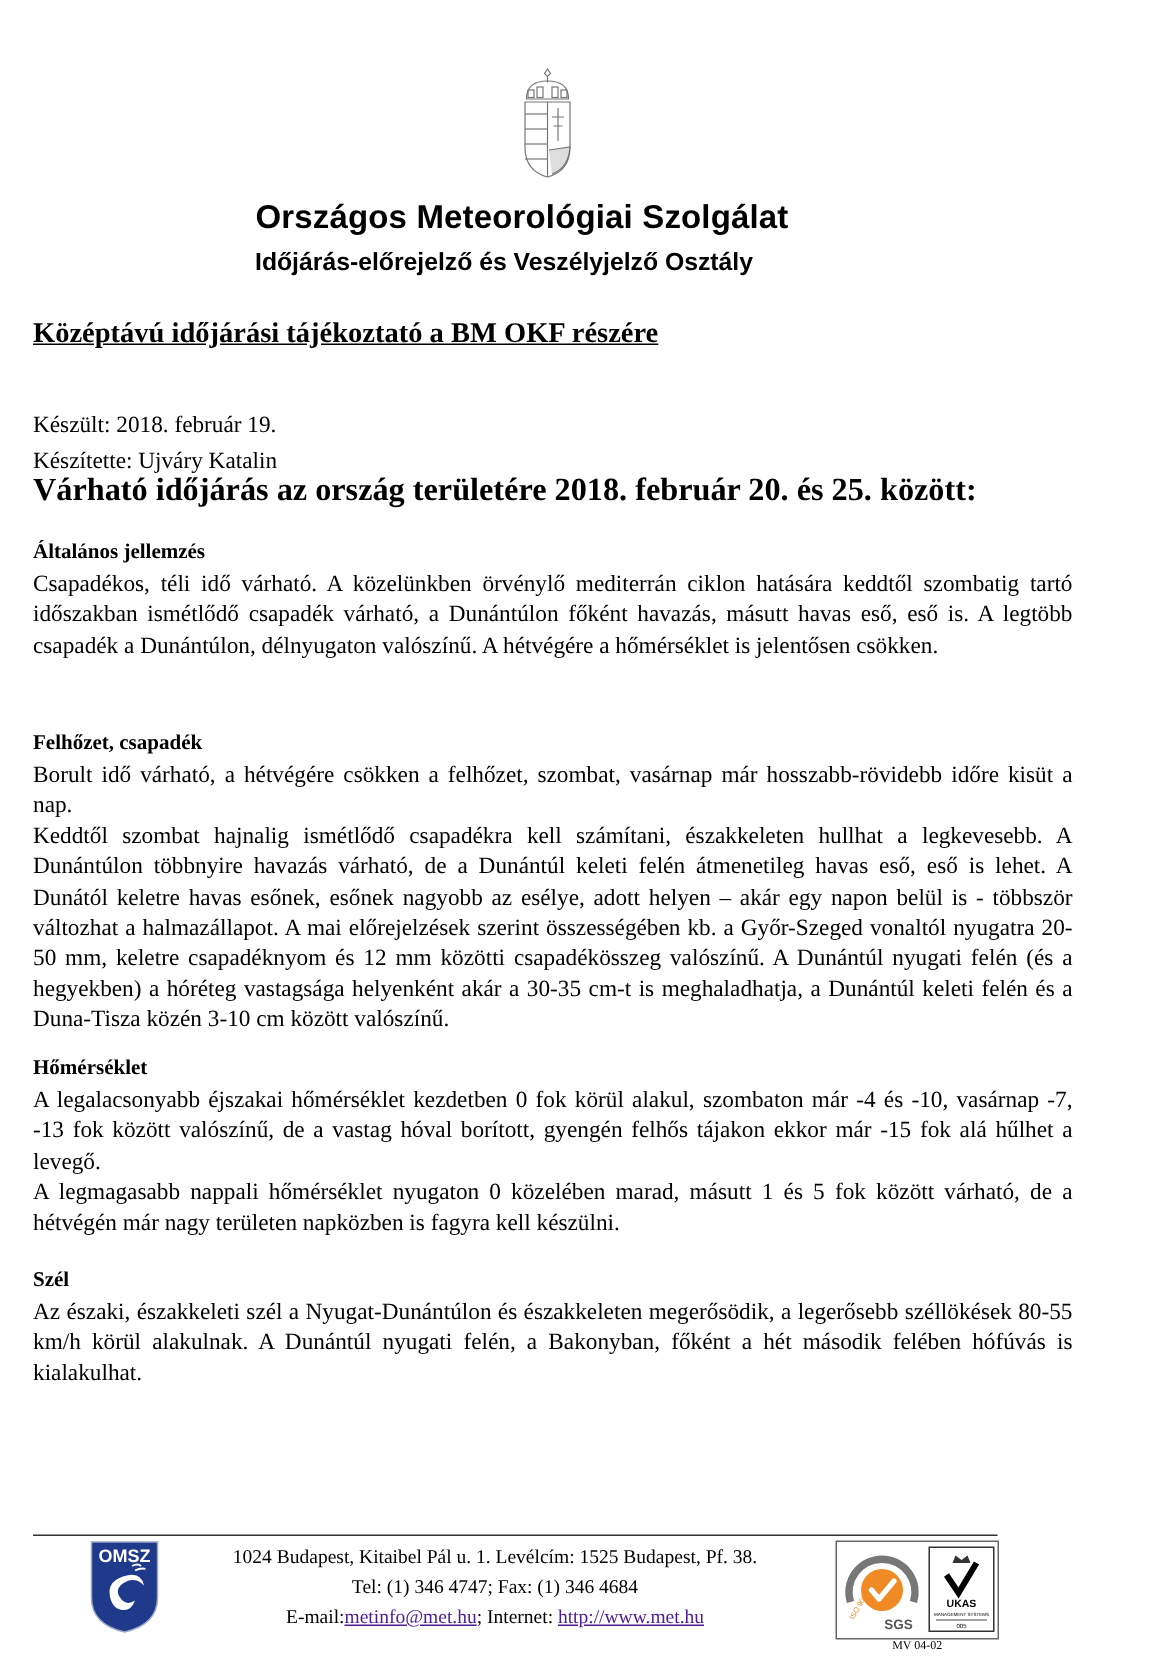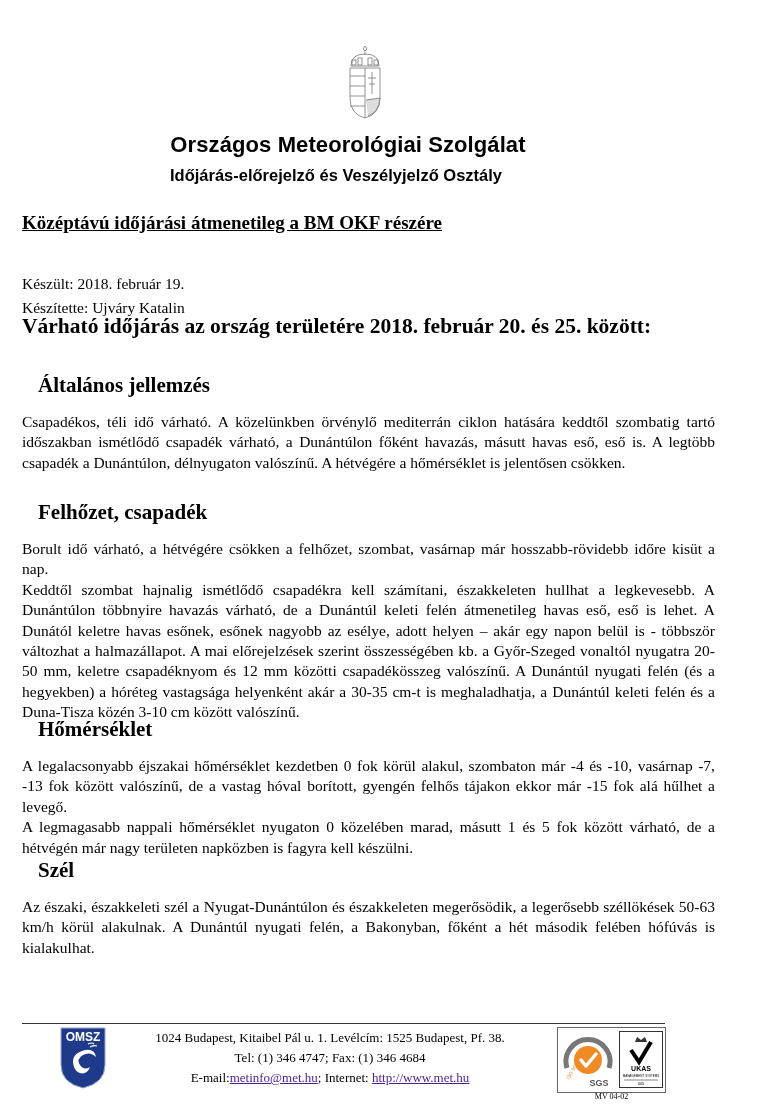--- a/index.html
+++ b/index.html
@@ -16,21 +16,21 @@
       font-family: "Liberation Serif", serif; font-weight: bold; font-size: 19px; text-decoration: underline; }
 
     .meta { position: absolute; left: 22px; font-family: "Liberation Serif", serif; font-size: 15.5px; }
     #meta-author { top: 256px; margin-top: 43px; }
     #meta-date { top: 275px; }
 
     #forecast-heading { position: absolute; left: 22px; top: 314px;
       font-family: "Liberation Serif", serif; font-weight: bold; font-size: 21.5px; }
 
     .section { position: absolute; left: 22px; width: 693px; font-family: "Liberation Serif", serif; }
-    .section h2 { margin: 16px; font-size: 21px; font-weight: bold; line-height: 22px; }
+    .section h2 { margin: 0; font-size: 14px; font-weight: bold; line-height: 22px; }
     .section p { margin: 0; font-size: 15.5px; line-height: 20.4px; text-align: justify; }
 
     #sec-general { top: 358px; }
     #sec-clouds { top: 485px; }
     #sec-temp { top: 702px; }
     #sec-wind { top: 843px; }
 
     #footer-rule { position: absolute; left: 22px; top: 1023px; width: 643px; height: 0; border-top: 1.5px solid #333; }
 
     #omsz-logo { position: absolute; left: 60px; top: 1027px; width: 46px; height: 62px; }
@@ -67,21 +67,21 @@
     <line x1="4" y1="52" x2="19" y2="52"></line>
       <line x1="4" y1="62" x2="19" y2="62"></line>
     <path d="M26 28 V50 M22 34 H30 M23 40 H29"></path>
     <path d="M20 56 L34 54 Q33 68 22 72" fill="#ddd"></path>
   </g>
 </svg>
 
 <div id="org-title">Országos Meteorológiai Szolgálat</div>
 <div id="dept-title">Időjárás-előrejelző és Veszélyjelző Osztály</div>
 
-<div id="doc-title">Középtávú időjárási átmenetileg a BM OKF részére</div>
+<div id="doc-title">Középtávú időjárási tájékoztató a BM OKF részére</div>
 <div id="meta-author" class="meta">Készítette: Ujváry Katalin</div>
 <div id="meta-date" class="meta">Készült: 2018. február 19.</div>
 
 <div id="forecast-heading">Várható időjárás az ország területére 2018. február 20. és 25. között:</div>
 
 <div id="sec-general" class="section">
   <h2>Általános jellemzés</h2>
   <p>Csapadékos, téli idő várható. A közelünkben örvénylő mediterrán ciklon hatására keddtől szombatig tartó időszakban ismétlődő csapadék várható, a Dunántúlon főként havazás, másutt havas eső, eső is. A legtöbb csapadék a Dunántúlon, délnyugaton valószínű. A hétvégére a hőmérséklet is jelentősen csökken.</p>
 </div>
 
@@ -92,21 +92,21 @@
 </div>
 
 <div id="sec-temp" class="section">
   <h2>Hőmérséklet</h2>
   <p>A legalacsonyabb éjszakai hőmérséklet kezdetben 0 fok körül alakul, szombaton már -4 és -10, vasárnap -7, -13 fok között valószínű, de a vastag hóval borított, gyengén felhős tájakon ekkor már -15 fok alá hűlhet a levegő.</p>
   <p>A legmagasabb nappali hőmérséklet nyugaton 0 közelében marad, másutt 1 és 5 fok között várható, de a hétvégén már nagy területen napközben is fagyra kell készülni.</p>
 </div>
 
 <div id="sec-wind" class="section">
   <h2>Szél</h2>
-  <p>Az északi, északkeleti szél a Nyugat-Dunántúlon és északkeleten megerősödik, a legerősebb széllökések 50-63 km/h körül alakulnak. A Dunántúl nyugati felén, a Bakonyban, főként a hét második felében hófúvás is kialakulhat.</p>
+  <p>Az északi, északkeleti szél a Nyugat-Dunántúlon és északkeleten megerősödik, a legerősebb széllökések 80-55 km/h körül alakulnak. A Dunántúl nyugati felén, a Bakonyban, főként a hét második felében hófúvás is kialakulhat.</p>
 </div>
 
 <div id="footer-rule"></div>
 
 <svg id="omsz-logo" viewBox="0 0 46 62">
   <path d="M1 1 H45 V38 Q45 56 23 61 Q1 56 1 38 Z" fill="#1f3a8a" stroke="#9aa7c8" stroke-width="1"></path>
   <text x="23" y="14" text-anchor="middle" fill="#fff" font-family="Liberation Sans, sans-serif" font-weight="bold" font-size="12">OMSZ</text>
   <path d="M14 40 Q10 28 22 24 Q34 20 36 30 Q30 24 23 28 Q16 32 20 38 Q24 44 30 40 Q27 48 20 46 Q16 45 14 40 Z" fill="#fff"></path>
   <circle cx="22" cy="35" r="3" fill="#1f3a8a"></circle>
   <path d="M30 20 q4 -2 7 -1 M28 17 q4 -2 6 0" stroke="#fff" stroke-width="1.2" fill="none"></path>

